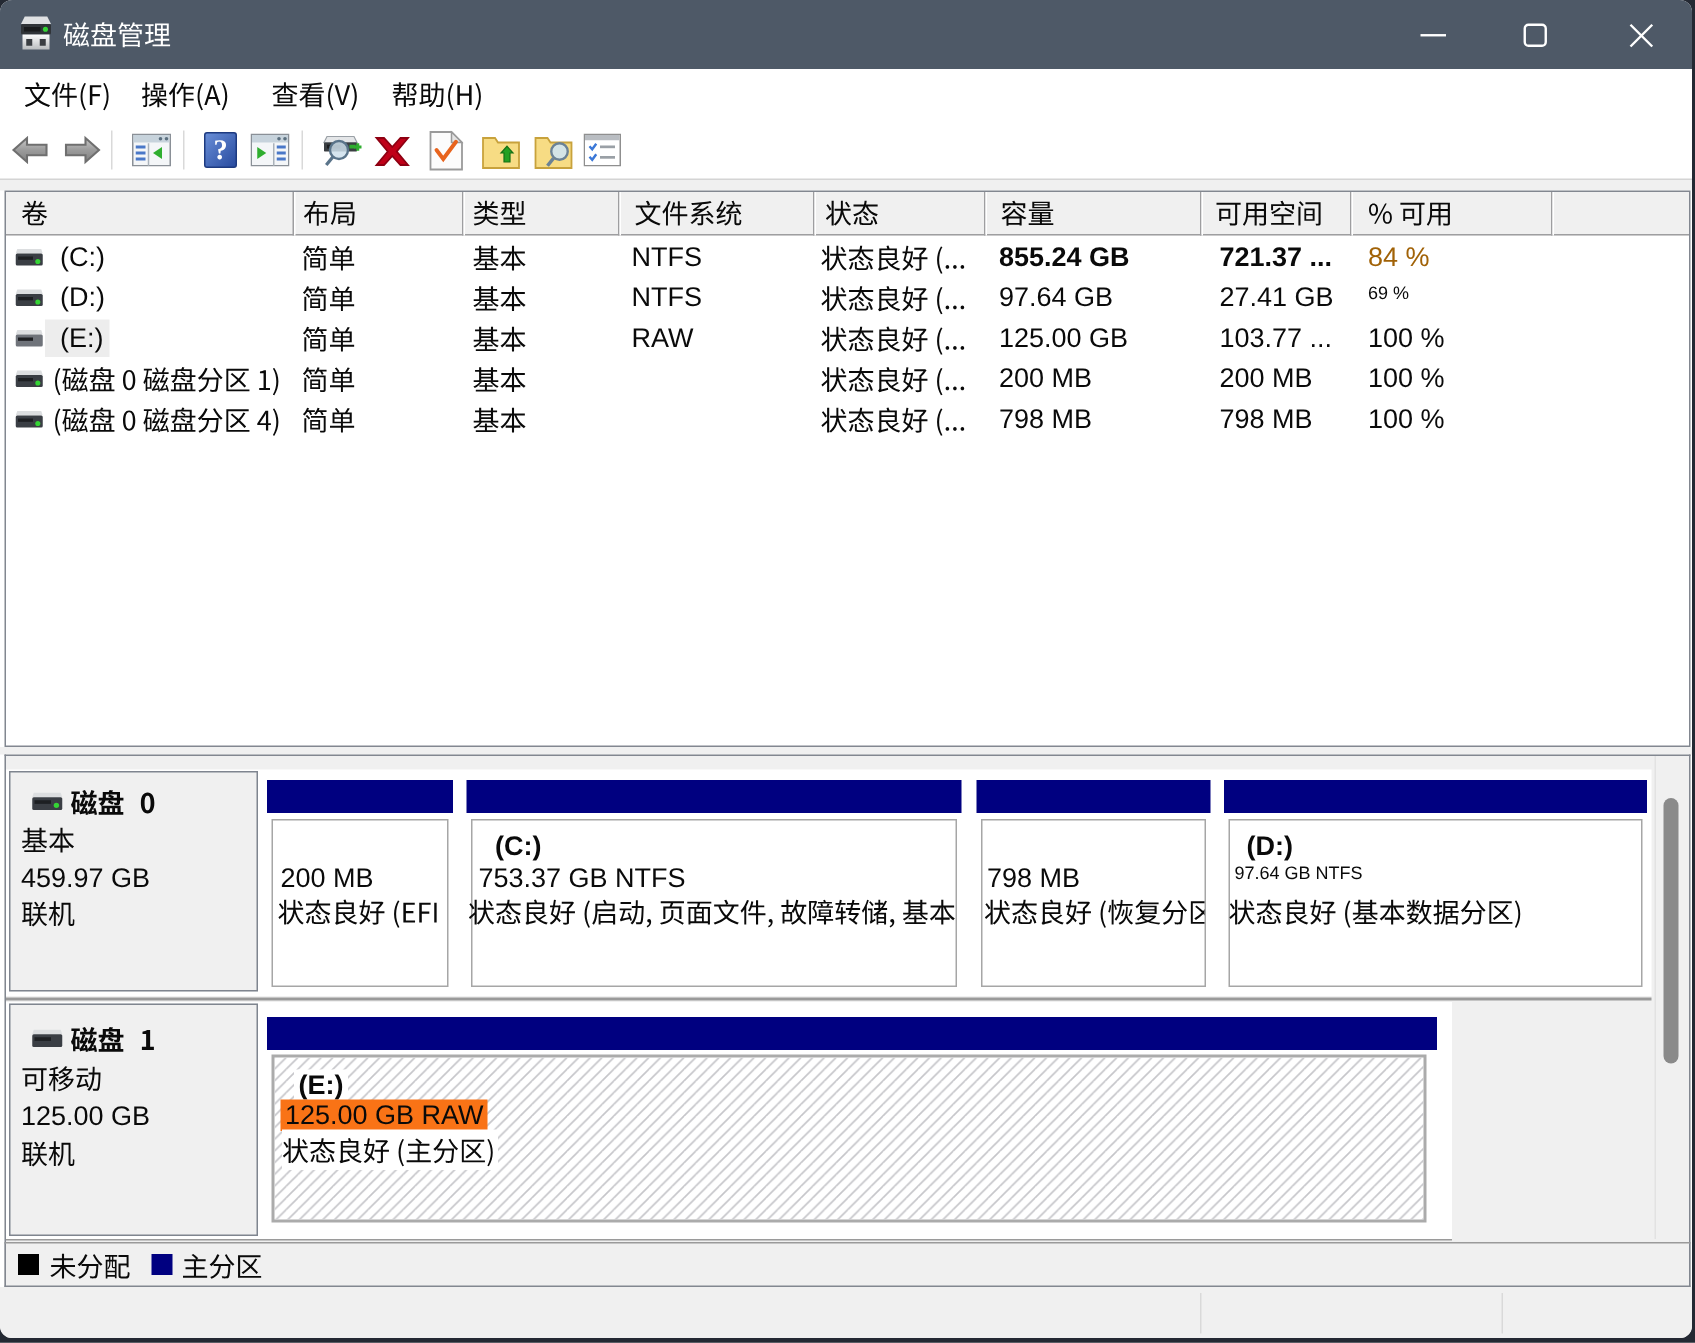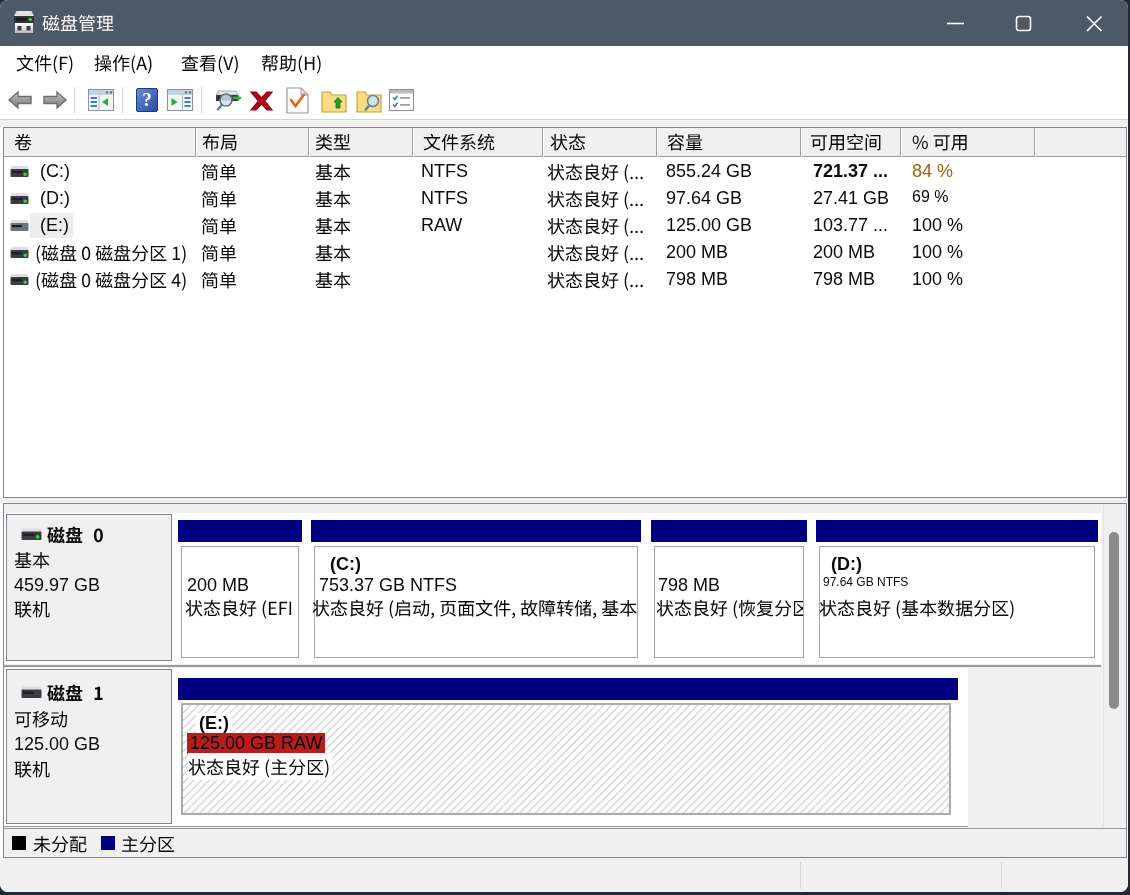--- a/index.html
+++ b/index.html
@@ -259,26 +259,26 @@
     </svg>
 <svg style="position:absolute;left:315px;top:265.5px;" width="38" height="27" viewBox="0 -21 38 27" overflow="hidden">
       <path d="M12.3 -15.1L12.3 -13.4L5.8 -13.4L5.8 -15.1L4.4 -15.1L4.4 -13.4L1.7 -13.4L1.7 -12.2L4.4 -12.2L4.4 -6.5L0.8 -6.5L0.8 -5.3L4.8 -5.3C3.7 -4 2.1 -2.9 0.6 -2.3C0.9 -2.1 1.3 -1.6 1.5 -1.3C3.3 -2.1 5.1 -3.6 6.2 -5.3L11.9 -5.3C13 -3.7 14.8 -2.2 16.5 -1.5C16.7 -1.8 17.1 -2.3 17.4 -2.5C15.9 -3.1 14.4 -4.1 13.3 -5.3L17.2 -5.3L17.2 -6.5L13.7 -6.5L13.7 -12.2L16.4 -12.2L16.4 -13.4L13.7 -13.4L13.7 -15.1ZM5.8 -12.2L12.3 -12.2L12.3 -11L5.8 -11ZM8.3 -4.7L8.3 -3.2L4.6 -3.2L4.6 -2.1L8.3 -2.1L8.3 -0.2L2.2 -0.2L2.2 1L15.9 1L15.9 -0.2L9.6 -0.2L9.6 -2.1L13.4 -2.1L13.4 -3.2L9.6 -3.2L9.6 -4.7ZM5.8 -10L12.3 -10L12.3 -8.8L5.8 -8.8ZM5.8 -7.7L12.3 -7.7L12.3 -6.5L5.8 -6.5ZM26.3 -15.1L26.3 -11.3L19.2 -11.3L19.2 -10L24.6 -10C23.3 -6.9 21.1 -4 18.7 -2.5C19 -2.2 19.4 -1.8 19.7 -1.4C22.3 -3.2 24.6 -6.4 26 -10L26.3 -10L26.3 -3.3L22.1 -3.3L22.1 -1.9L26.3 -1.9L26.3 1.4L27.7 1.4L27.7 -1.9L31.9 -1.9L31.9 -3.3L27.7 -3.3L27.7 -10L28 -10C29.3 -6.4 31.6 -3.2 34.3 -1.5C34.6 -1.8 35 -2.4 35.4 -2.6C32.9 -4.1 30.6 -6.9 29.3 -10L34.9 -10L34.9 -11.3L27.7 -11.3L27.7 -15.1Z" fill="#0a0a0a"></path>
     </svg>
 <svg style="position:absolute;left:547px;top:265.5px;" width="99" height="27" viewBox="0 -21 99 27" overflow="hidden">
       <path d="M13.3 -13.9C14.1 -12.9 15 -11.6 15.5 -10.7L16.6 -11.4C16.1 -12.2 15.2 -13.5 14.4 -14.5ZM0.9 -12.1C1.7 -11.1 2.7 -9.7 3.1 -8.7L4.3 -9.5C3.8 -10.4 2.8 -11.8 1.9 -12.8ZM10.6 -15.1L10.6 -10.9L10.6 -9.8L6.4 -9.8L6.4 -8.5L10.5 -8.5C10.2 -5.5 9.2 -2.2 5.9 0.5C6.2 0.8 6.7 1.1 7 1.4C9.7 -0.8 11 -3.5 11.5 -6.2C12.5 -2.8 14.1 -0.1 16.5 1.4C16.7 1.1 17.2 0.5 17.5 0.3C14.7 -1.3 13 -4.5 12.1 -8.5L17.1 -8.5L17.1 -9.8L11.9 -9.8L11.9 -10.9L11.9 -15.1ZM0.6 -3.5L1.4 -2.3C2.3 -3.2 3.4 -4.2 4.4 -5.2L4.4 1.4L5.8 1.4L5.8 -15.1L4.4 -15.1L4.4 -6.9C3 -5.6 1.5 -4.3 0.6 -3.5ZM24.9 -7.4C25.9 -6.7 27.2 -5.8 27.8 -5.1L29 -5.9C28.3 -6.6 27.1 -7.5 26 -8.1ZM22.9 -4.3L22.9 -0.8C22.9 0.7 23.4 1 25.5 1C25.9 1 29.2 1 29.7 1C31.4 1 31.9 0.5 32 -1.8C31.7 -1.9 31.1 -2.1 30.8 -2.3C30.7 -0.4 30.6 -0.2 29.6 -0.2C28.9 -0.2 26.1 -0.2 25.6 -0.2C24.4 -0.2 24.2 -0.3 24.2 -0.8L24.2 -4.3ZM25.4 -4.8C26.4 -3.8 27.7 -2.5 28.2 -1.6L29.3 -2.4C28.7 -3.2 27.4 -4.5 26.4 -5.4ZM31.5 -4.2C32.4 -2.7 33.3 -0.6 33.6 0.6L34.9 0.2C34.6 -1.1 33.6 -3.1 32.7 -4.6ZM20.8 -4.3C20.4 -2.9 19.8 -1.1 19 0.1L20.2 0.7C21 -0.5 21.6 -2.4 22 -3.9ZM26.4 -15.2C26.3 -14.3 26.2 -13.4 26 -12.6L19 -12.6L19 -11.3L25.6 -11.3C24.8 -9 23 -7 18.8 -6C19.1 -5.7 19.4 -5.2 19.6 -4.8C24.2 -6.1 26.2 -8.5 27.1 -11.3C28.4 -8.1 30.8 -5.9 34.3 -4.9C34.5 -5.3 34.9 -5.9 35.2 -6.2C32 -6.9 29.7 -8.7 28.5 -11.3L35.1 -11.3L35.1 -12.6L27.4 -12.6C27.6 -13.4 27.7 -14.3 27.8 -15.2ZM49.5 -9L49.5 -6.9L40.6 -6.9L40.6 -9ZM49.5 -10.1L40.6 -10.1L40.6 -12.2L49.5 -12.2ZM39.1 1.5C39.5 1.3 40.2 1.1 45.1 -0.2C45 -0.5 45 -1.1 45 -1.5L40.6 -0.4L40.6 -5.6L43.4 -5.6C45.1 -2.1 48.1 0.3 52.3 1.3C52.5 0.9 52.9 0.4 53.2 0.1C51.3 -0.3 49.6 -1 48.2 -2C49.5 -2.7 51 -3.7 52.2 -4.6L51.1 -5.4C50.1 -4.6 48.5 -3.5 47.2 -2.8C46.2 -3.6 45.4 -4.5 44.8 -5.6L50.9 -5.6L50.9 -13.4L46 -13.4C45.9 -14 45.6 -14.7 45.3 -15.3L44 -15C44.2 -14.5 44.4 -13.9 44.5 -13.4L39.2 -13.4L39.2 -1.1C39.2 -0.3 38.7 0.2 38.3 0.4C38.6 0.7 39 1.2 39.1 1.5ZM55.2 -5.3C56.1 -4.6 57.1 -3.9 58.1 -3.1C57.1 -1.5 55.9 -0.4 54.5 0.3C54.8 0.6 55.2 1.1 55.3 1.4C56.8 0.6 58.1 -0.6 59.1 -2.2C59.9 -1.5 60.5 -0.8 60.9 -0.2L61.9 -1.3C61.4 -1.9 60.6 -2.7 59.8 -3.4C60.8 -5.4 61.4 -8 61.7 -11.3L60.8 -11.5L60.6 -11.4L58 -11.4C58.2 -12.7 58.4 -13.9 58.6 -15L57.3 -15.1C57.1 -14 56.9 -12.7 56.7 -11.4L54.7 -11.4L54.7 -10.2L56.4 -10.2C56 -8.3 55.6 -6.6 55.2 -5.3ZM60.3 -10.2C60 -7.8 59.5 -5.9 58.7 -4.3C58 -4.8 57.3 -5.3 56.6 -5.8C57 -7.1 57.4 -8.6 57.7 -10.2ZM65.9 -9.6L65.9 -7.5L61.7 -7.5L61.7 -6.2L65.9 -6.2L65.9 -0.2C65.9 0.1 65.8 0.2 65.5 0.2C65.2 0.2 64.2 0.2 63.2 0.2C63.4 0.5 63.6 1.1 63.7 1.4C65.1 1.5 66 1.4 66.5 1.2C67.1 1 67.3 0.6 67.3 -0.2L67.3 -6.2L71.3 -6.2L71.3 -7.5L67.3 -7.5L67.3 -9.2C68.6 -10.3 69.9 -11.8 70.7 -13.2L69.8 -13.9L69.5 -13.8L62.5 -13.8L62.5 -12.5L68.6 -12.5C67.8 -11.5 66.8 -10.3 65.9 -9.6ZM80.3 3.5L81.3 3.1C79.8 0.5 79.1 -2.5 79.1 -5.6C79.1 -8.6 79.8 -11.7 81.3 -14.3L80.3 -14.7C78.7 -12 77.7 -9.1 77.7 -5.6C77.7 -2.1 78.7 0.8 80.3 3.5ZM84.6 0.2C85.3 0.2 85.8 -0.3 85.8 -1C85.8 -1.8 85.3 -2.3 84.6 -2.3C84 -2.3 83.4 -1.8 83.4 -1C83.4 -0.3 84 0.2 84.6 0.2ZM89.6 0.2C90.3 0.2 90.8 -0.3 90.8 -1C90.8 -1.8 90.3 -2.3 89.6 -2.3C89 -2.3 88.4 -1.8 88.4 -1C88.4 -0.3 89 0.2 89.6 0.2ZM94.6 0.2C95.3 0.2 95.8 -0.3 95.8 -1C95.8 -1.8 95.3 -2.3 94.6 -2.3C94 -2.3 93.4 -1.8 93.4 -1C93.4 -0.3 94 0.2 94.6 0.2Z" fill="#0a0a0a"></path>
     </svg>
 <div style="position:absolute;left:421px;top:161px;font-size:18px;font-weight:400;color:#0a0a0a;white-space:pre;">NTFS</div>
 <div style="position:absolute;left:421px;top:188px;font-size:18px;font-weight:400;color:#0a0a0a;white-space:pre;">NTFS</div>
 <div style="position:absolute;left:421px;top:215px;font-size:18px;font-weight:400;color:#0a0a0a;white-space:pre;">RAW</div>
-<div style="position:absolute;left:666px;top:161px;font-size:18px;font-weight:400;color:#0a0a0a;white-space:pre;">855.24 GB</div>
+<div style="position:absolute;left:666px;top:161px;font-size:18px;font-weight:700;color:#0a0a0a;white-space:pre;">855.24 GB</div>
 <div style="position:absolute;left:813px;top:161px;font-size:18px;font-weight:700;color:#0a0a0a;white-space:pre;">721.37 ...</div>
 <div style="position:absolute;left:912px;top:161px;font-size:18px;font-weight:400;color:#a16207;white-space:pre;">84 %</div>
 <div style="position:absolute;left:666px;top:188px;font-size:18px;font-weight:400;color:#0a0a0a;white-space:pre;">97.64 GB</div>
 <div style="position:absolute;left:813px;top:188px;font-size:18px;font-weight:400;color:#0a0a0a;white-space:pre;">27.41 GB</div>
-<div style="position:absolute;left:912px;top:188px;font-size:16px;font-weight:400;color:#0a0a0a;white-space:pre;text-align:right;">69 %</div>
+<div style="position:absolute;left:912px;top:188px;font-size:12px;font-weight:400;color:#0a0a0a;white-space:pre;text-align:right;">69 %</div>
 <div style="position:absolute;left:666px;top:215px;font-size:18px;font-weight:400;color:#0a0a0a;white-space:pre;">125.00 GB</div>
 <div style="position:absolute;left:813px;top:215px;font-size:18px;font-weight:400;color:#0a0a0a;white-space:pre;">103.77 ...</div>
 <div style="position:absolute;left:912px;top:215px;font-size:18px;font-weight:400;color:#0a0a0a;white-space:pre;">100 %</div>
 <div style="position:absolute;left:666px;top:242px;font-size:18px;font-weight:400;color:#0a0a0a;white-space:pre;">200 MB</div>
 <div style="position:absolute;left:813px;top:242px;font-size:18px;font-weight:400;color:#0a0a0a;white-space:pre;">200 MB</div>
 <div style="position:absolute;left:912px;top:242px;font-size:18px;font-weight:400;color:#0a0a0a;white-space:pre;">100 %</div>
 <div style="position:absolute;left:666px;top:269px;font-size:18px;font-weight:400;color:#0a0a0a;white-space:pre;">798 MB</div>
 <div style="position:absolute;left:813px;top:269px;font-size:18px;font-weight:400;color:#0a0a0a;white-space:pre;">798 MB</div>
 <div style="position:absolute;left:912px;top:269px;font-size:18px;font-weight:400;color:#0a0a0a;white-space:pre;">100 %</div>
 <div class="abs" style="left:0;top:498px;width:1128px;height:5px;background:#f0f0f0"></div>
@@ -349,21 +349,21 @@
 <div class="abs" style="left:178px;top:678px;width:780px;height:22px;background:#000080"></div>
 <svg class="abs" style="left:181px;top:703px;border:2px solid #ababab;background:#fff" width="770" height="112">
 <defs>
         <pattern id="hp" width="7.8" height="7.8" patternUnits="userSpaceOnUse">
 <path d="M-2,9.8 L9.8,-2 M5.8,9.8 L9.8,5.8 M-2,1.8 L1.8,-2" stroke="#c6c6ca" stroke-width="1.1" fill="none"></path>
 </pattern>
       </defs>
       <rect width="770" height="112" fill="url(#hp)"></rect>
     </svg>
 <div style="position:absolute;left:196px;top:712.5px;font-size:18px;font-weight:700;color:#0a0a0a;white-space:pre;background:#fff;padding:0 3px">(E:)</div>
-<div style="position:absolute;left:187px;top:733px;font-size:18px;font-weight:400;color:#0a0a0a;white-space:pre;background:#b91c1c;padding:0 3px">125.00 GB RAW</div>
+<div style="position:absolute;left:187px;top:733px;font-size:18px;font-weight:400;color:#0a0a0a;white-space:pre;background:#f97316;padding:0 3px">125.00 GB RAW</div>
 <svg style="position:absolute;left:188px;top:752.5px;background:#fff" width="144" height="27" viewBox="0 -21 144 27" overflow="hidden">
       <path d="M13.3 -13.9C14.1 -12.9 15 -11.6 15.5 -10.7L16.6 -11.4C16.1 -12.2 15.2 -13.5 14.4 -14.5ZM0.9 -12.1C1.7 -11.1 2.7 -9.7 3.1 -8.7L4.3 -9.5C3.8 -10.4 2.8 -11.8 1.9 -12.8ZM10.6 -15.1L10.6 -10.9L10.6 -9.8L6.4 -9.8L6.4 -8.5L10.5 -8.5C10.2 -5.5 9.2 -2.2 5.9 0.5C6.2 0.8 6.7 1.1 7 1.4C9.7 -0.8 11 -3.5 11.5 -6.2C12.5 -2.8 14.1 -0.1 16.5 1.4C16.7 1.1 17.2 0.5 17.5 0.3C14.7 -1.3 13 -4.5 12.1 -8.5L17.1 -8.5L17.1 -9.8L11.9 -9.8L11.9 -10.9L11.9 -15.1ZM0.6 -3.5L1.4 -2.3C2.3 -3.2 3.4 -4.2 4.4 -5.2L4.4 1.4L5.8 1.4L5.8 -15.1L4.4 -15.1L4.4 -6.9C3 -5.6 1.5 -4.3 0.6 -3.5ZM24.9 -7.4C25.9 -6.7 27.2 -5.8 27.8 -5.1L29 -5.9C28.3 -6.6 27.1 -7.5 26 -8.1ZM22.9 -4.3L22.9 -0.8C22.9 0.7 23.4 1 25.5 1C25.9 1 29.2 1 29.7 1C31.4 1 31.9 0.5 32 -1.8C31.7 -1.9 31.1 -2.1 30.8 -2.3C30.7 -0.4 30.6 -0.2 29.6 -0.2C28.9 -0.2 26.1 -0.2 25.6 -0.2C24.4 -0.2 24.2 -0.3 24.2 -0.8L24.2 -4.3ZM25.4 -4.8C26.4 -3.8 27.7 -2.5 28.2 -1.6L29.3 -2.4C28.7 -3.2 27.4 -4.5 26.4 -5.4ZM31.5 -4.2C32.4 -2.7 33.3 -0.6 33.6 0.6L34.9 0.2C34.6 -1.1 33.6 -3.1 32.7 -4.6ZM20.8 -4.3C20.4 -2.9 19.8 -1.1 19 0.1L20.2 0.7C21 -0.5 21.6 -2.4 22 -3.9ZM26.4 -15.2C26.3 -14.3 26.2 -13.4 26 -12.6L19 -12.6L19 -11.3L25.6 -11.3C24.8 -9 23 -7 18.8 -6C19.1 -5.7 19.4 -5.2 19.6 -4.8C24.2 -6.1 26.2 -8.5 27.1 -11.3C28.4 -8.1 30.8 -5.9 34.3 -4.9C34.5 -5.3 34.9 -5.9 35.2 -6.2C32 -6.9 29.7 -8.7 28.5 -11.3L35.1 -11.3L35.1 -12.6L27.4 -12.6C27.6 -13.4 27.7 -14.3 27.8 -15.2ZM49.5 -9L49.5 -6.9L40.6 -6.9L40.6 -9ZM49.5 -10.1L40.6 -10.1L40.6 -12.2L49.5 -12.2ZM39.1 1.5C39.5 1.3 40.2 1.1 45.1 -0.2C45 -0.5 45 -1.1 45 -1.5L40.6 -0.4L40.6 -5.6L43.4 -5.6C45.1 -2.1 48.1 0.3 52.3 1.3C52.5 0.9 52.9 0.4 53.2 0.1C51.3 -0.3 49.6 -1 48.2 -2C49.5 -2.7 51 -3.7 52.2 -4.6L51.1 -5.4C50.1 -4.6 48.5 -3.5 47.2 -2.8C46.2 -3.6 45.4 -4.5 44.8 -5.6L50.9 -5.6L50.9 -13.4L46 -13.4C45.9 -14 45.6 -14.7 45.3 -15.3L44 -15C44.2 -14.5 44.4 -13.9 44.5 -13.4L39.2 -13.4L39.2 -1.1C39.2 -0.3 38.7 0.2 38.3 0.4C38.6 0.7 39 1.2 39.1 1.5ZM55.2 -5.3C56.1 -4.6 57.1 -3.9 58.1 -3.1C57.1 -1.5 55.9 -0.4 54.5 0.3C54.8 0.6 55.2 1.1 55.3 1.4C56.8 0.6 58.1 -0.6 59.1 -2.2C59.9 -1.5 60.5 -0.8 60.9 -0.2L61.9 -1.3C61.4 -1.9 60.6 -2.7 59.8 -3.4C60.8 -5.4 61.4 -8 61.7 -11.3L60.8 -11.5L60.6 -11.4L58 -11.4C58.2 -12.7 58.4 -13.9 58.6 -15L57.3 -15.1C57.1 -14 56.9 -12.7 56.7 -11.4L54.7 -11.4L54.7 -10.2L56.4 -10.2C56 -8.3 55.6 -6.6 55.2 -5.3ZM60.3 -10.2C60 -7.8 59.5 -5.9 58.7 -4.3C58 -4.8 57.3 -5.3 56.6 -5.8C57 -7.1 57.4 -8.6 57.7 -10.2ZM65.9 -9.6L65.9 -7.5L61.7 -7.5L61.7 -6.2L65.9 -6.2L65.9 -0.2C65.9 0.1 65.8 0.2 65.5 0.2C65.2 0.2 64.2 0.2 63.2 0.2C63.4 0.5 63.6 1.1 63.7 1.4C65.1 1.5 66 1.4 66.5 1.2C67.1 1 67.3 0.6 67.3 -0.2L67.3 -6.2L71.3 -6.2L71.3 -7.5L67.3 -7.5L67.3 -9.2C68.6 -10.3 69.9 -11.8 70.7 -13.2L69.8 -13.9L69.5 -13.8L62.5 -13.8L62.5 -12.5L68.6 -12.5C67.8 -11.5 66.8 -10.3 65.9 -9.6ZM80.3 3.5L81.3 3.1C79.8 0.5 79.1 -2.5 79.1 -5.6C79.1 -8.6 79.8 -11.7 81.3 -14.3L80.3 -14.7C78.7 -12 77.7 -9.1 77.7 -5.6C77.7 -2.1 78.7 0.8 80.3 3.5ZM88.8 -14.3C89.9 -13.5 91.2 -12.3 91.9 -11.5L84 -11.5L84 -10.2L90.4 -10.2L90.4 -6.2L84.8 -6.2L84.8 -4.9L90.4 -4.9L90.4 -0.5L83.1 -0.5L83.1 0.8L99.2 0.8L99.2 -0.5L91.8 -0.5L91.8 -4.9L97.5 -4.9L97.5 -6.2L91.8 -6.2L91.8 -10.2L98.3 -10.2L98.3 -11.5L92.4 -11.5L93.3 -12.1C92.6 -13 91.1 -14.2 89.9 -15ZM112.2 -14.8L111 -14.3C112.3 -11.6 114.4 -8.7 116.3 -7.1C116.6 -7.4 117.1 -7.9 117.4 -8.2C115.5 -9.6 113.3 -12.4 112.2 -14.8ZM105.9 -14.8C104.9 -12 103.1 -9.5 100.9 -8C101.2 -7.7 101.8 -7.2 102.1 -6.9C102.5 -7.3 103 -7.7 103.5 -8.2L103.5 -7L107 -7C106.5 -3.9 105.6 -1.1 101.3 0.3C101.6 0.6 102 1.2 102.1 1.5C106.7 -0.2 107.9 -3.4 108.4 -7L113.3 -7C113.1 -2.5 112.8 -0.7 112.4 -0.3C112.2 -0.1 112 -0 111.6 -0C111.2 -0 110.1 -0 108.9 -0.1C109.1 0.2 109.3 0.8 109.3 1.2C110.5 1.3 111.6 1.3 112.2 1.2C112.8 1.2 113.2 1.1 113.6 0.6C114.2 -0.1 114.4 -2.1 114.7 -7.7C114.7 -7.8 114.7 -8.3 114.7 -8.3L103.6 -8.3C105.1 -10 106.5 -12.1 107.4 -14.4ZM134.8 -14.1L119.9 -14.1L119.9 0.9L135.3 0.9L135.3 -0.4L121.2 -0.4L121.2 -12.8L134.8 -12.8ZM122.8 -10.5C124.2 -9.4 125.7 -8 127.2 -6.6C125.7 -5.1 123.9 -3.7 122.2 -2.7C122.5 -2.4 123 -1.9 123.3 -1.7C125 -2.8 126.6 -4.2 128.2 -5.7C129.7 -4.2 131.1 -2.8 132 -1.7L133.1 -2.6C132.1 -3.8 130.7 -5.2 129.1 -6.7C130.4 -8.2 131.6 -9.8 132.6 -11.5L131.3 -12C130.4 -10.4 129.3 -9 128.1 -7.6C126.6 -8.9 125.1 -10.2 123.8 -11.3ZM137.9 3.5C139.6 0.8 140.5 -2.1 140.5 -5.6C140.5 -9.1 139.6 -12 137.9 -14.7L136.9 -14.3C138.4 -11.7 139.2 -8.6 139.2 -5.6C139.2 -2.5 138.4 0.5 136.9 3.1Z" fill="#0a0a0a"></path>
     </svg>
 <div class="abs" style="left:1103px;top:504px;width:1px;height:322px;background:#e2e2e2"></div>
 <div class="abs" style="left:1109px;top:532px;width:10px;height:177px;background:#8a8a8a;border-radius:5px"></div>
 <div class="abs" style="left:3px;top:828px;width:1124px;height:30px;background:#f0f0f0;border:1px solid #828790;border-top:1px solid #9a9a9a"></div>
 <div class="abs" style="left:12px;top:836px;width:14px;height:14px;background:#000"></div>
 <svg style="position:absolute;left:33px;top:829.5px;" width="56" height="27" viewBox="0 -21 56 27" overflow="hidden">
       <path d="M8.3 -15.1L8.3 -12.2L2.4 -12.2L2.4 -10.8L8.3 -10.8L8.3 -7.7L1.1 -7.7L1.1 -6.4L7.5 -6.4C5.9 -4.1 3.1 -1.8 0.6 -0.7C0.9 -0.4 1.4 0.1 1.6 0.4C4 -0.8 6.5 -2.9 8.3 -5.3L8.3 1.4L9.7 1.4L9.7 -5.4C11.4 -3 14 -0.8 16.4 0.4C16.6 0.1 17.1 -0.4 17.4 -0.7C14.9 -1.8 12.1 -4.1 10.5 -6.4L17 -6.4L17 -7.7L9.7 -7.7L9.7 -10.8L15.7 -10.8L15.7 -12.2L9.7 -12.2L9.7 -15.1ZM30.1 -14.8L28.9 -14.3C30.1 -11.6 32.3 -8.7 34.2 -7.1C34.5 -7.4 35 -7.9 35.3 -8.2C33.4 -9.6 31.2 -12.4 30.1 -14.8ZM23.8 -14.8C22.8 -12 21 -9.5 18.8 -8C19.1 -7.7 19.7 -7.2 19.9 -6.9C20.4 -7.3 20.9 -7.7 21.4 -8.2L21.4 -7L24.8 -7C24.4 -3.9 23.4 -1.1 19.2 0.3C19.5 0.6 19.8 1.2 20 1.5C24.6 -0.2 25.8 -3.4 26.3 -7L31.2 -7C31 -2.5 30.7 -0.7 30.2 -0.3C30.1 -0.1 29.8 -0 29.5 -0C29.1 -0 27.9 -0 26.8 -0.1C27 0.2 27.2 0.8 27.2 1.2C28.4 1.3 29.4 1.3 30.1 1.2C30.7 1.2 31.1 1.1 31.5 0.6C32.1 -0.1 32.3 -2.1 32.6 -7.7C32.6 -7.8 32.6 -8.3 32.6 -8.3L21.5 -8.3C23 -10 24.3 -12.1 25.3 -14.4ZM46 -14.3L46 -13L51.4 -13L51.4 -8.6L46 -8.6L46 -0.8C46 0.8 46.5 1.3 48.2 1.3C48.5 1.3 50.9 1.3 51.2 1.3C52.9 1.3 53.3 0.4 53.4 -2.5C53 -2.6 52.5 -2.8 52.2 -3.1C52.1 -0.5 51.9 -0 51.1 -0C50.6 -0 48.7 -0 48.3 -0C47.5 -0 47.4 -0.1 47.4 -0.8L47.4 -7.3L51.4 -7.3L51.4 -6.1L52.7 -6.1L52.7 -14.3ZM38.6 -2.8L43.6 -2.8L43.6 -1L38.6 -1ZM38.6 -3.9L38.6 -10L39.8 -10L39.8 -8.5C39.8 -7.6 39.6 -6.4 38.6 -5.5C38.8 -5.4 39 -5.1 39.2 -4.9C40.3 -6 40.6 -7.4 40.6 -8.5L40.6 -10L41.6 -10L41.6 -6.6C41.6 -5.7 41.8 -5.5 42.5 -5.5C42.6 -5.5 43.2 -5.5 43.4 -5.5L43.6 -5.5L43.6 -3.9ZM37 -14.4L37 -13.2L39.6 -13.2L39.6 -11.1L37.5 -11.1L37.5 1.4L38.6 1.4L38.6 0.1L43.6 0.1L43.6 1.1L44.7 1.1L44.7 -11.1L42.6 -11.1L42.6 -13.2L45.1 -13.2L45.1 -14.4ZM40.6 -11.1L40.6 -13.2L41.7 -13.2L41.7 -11.1ZM42.3 -10L43.6 -10L43.6 -6.3L43.5 -6.4C43.5 -6.3 43.4 -6.3 43.2 -6.3C43.1 -6.3 42.7 -6.3 42.6 -6.3C42.4 -6.3 42.3 -6.3 42.3 -6.6Z" fill="#0a0a0a"></path>
     </svg>

